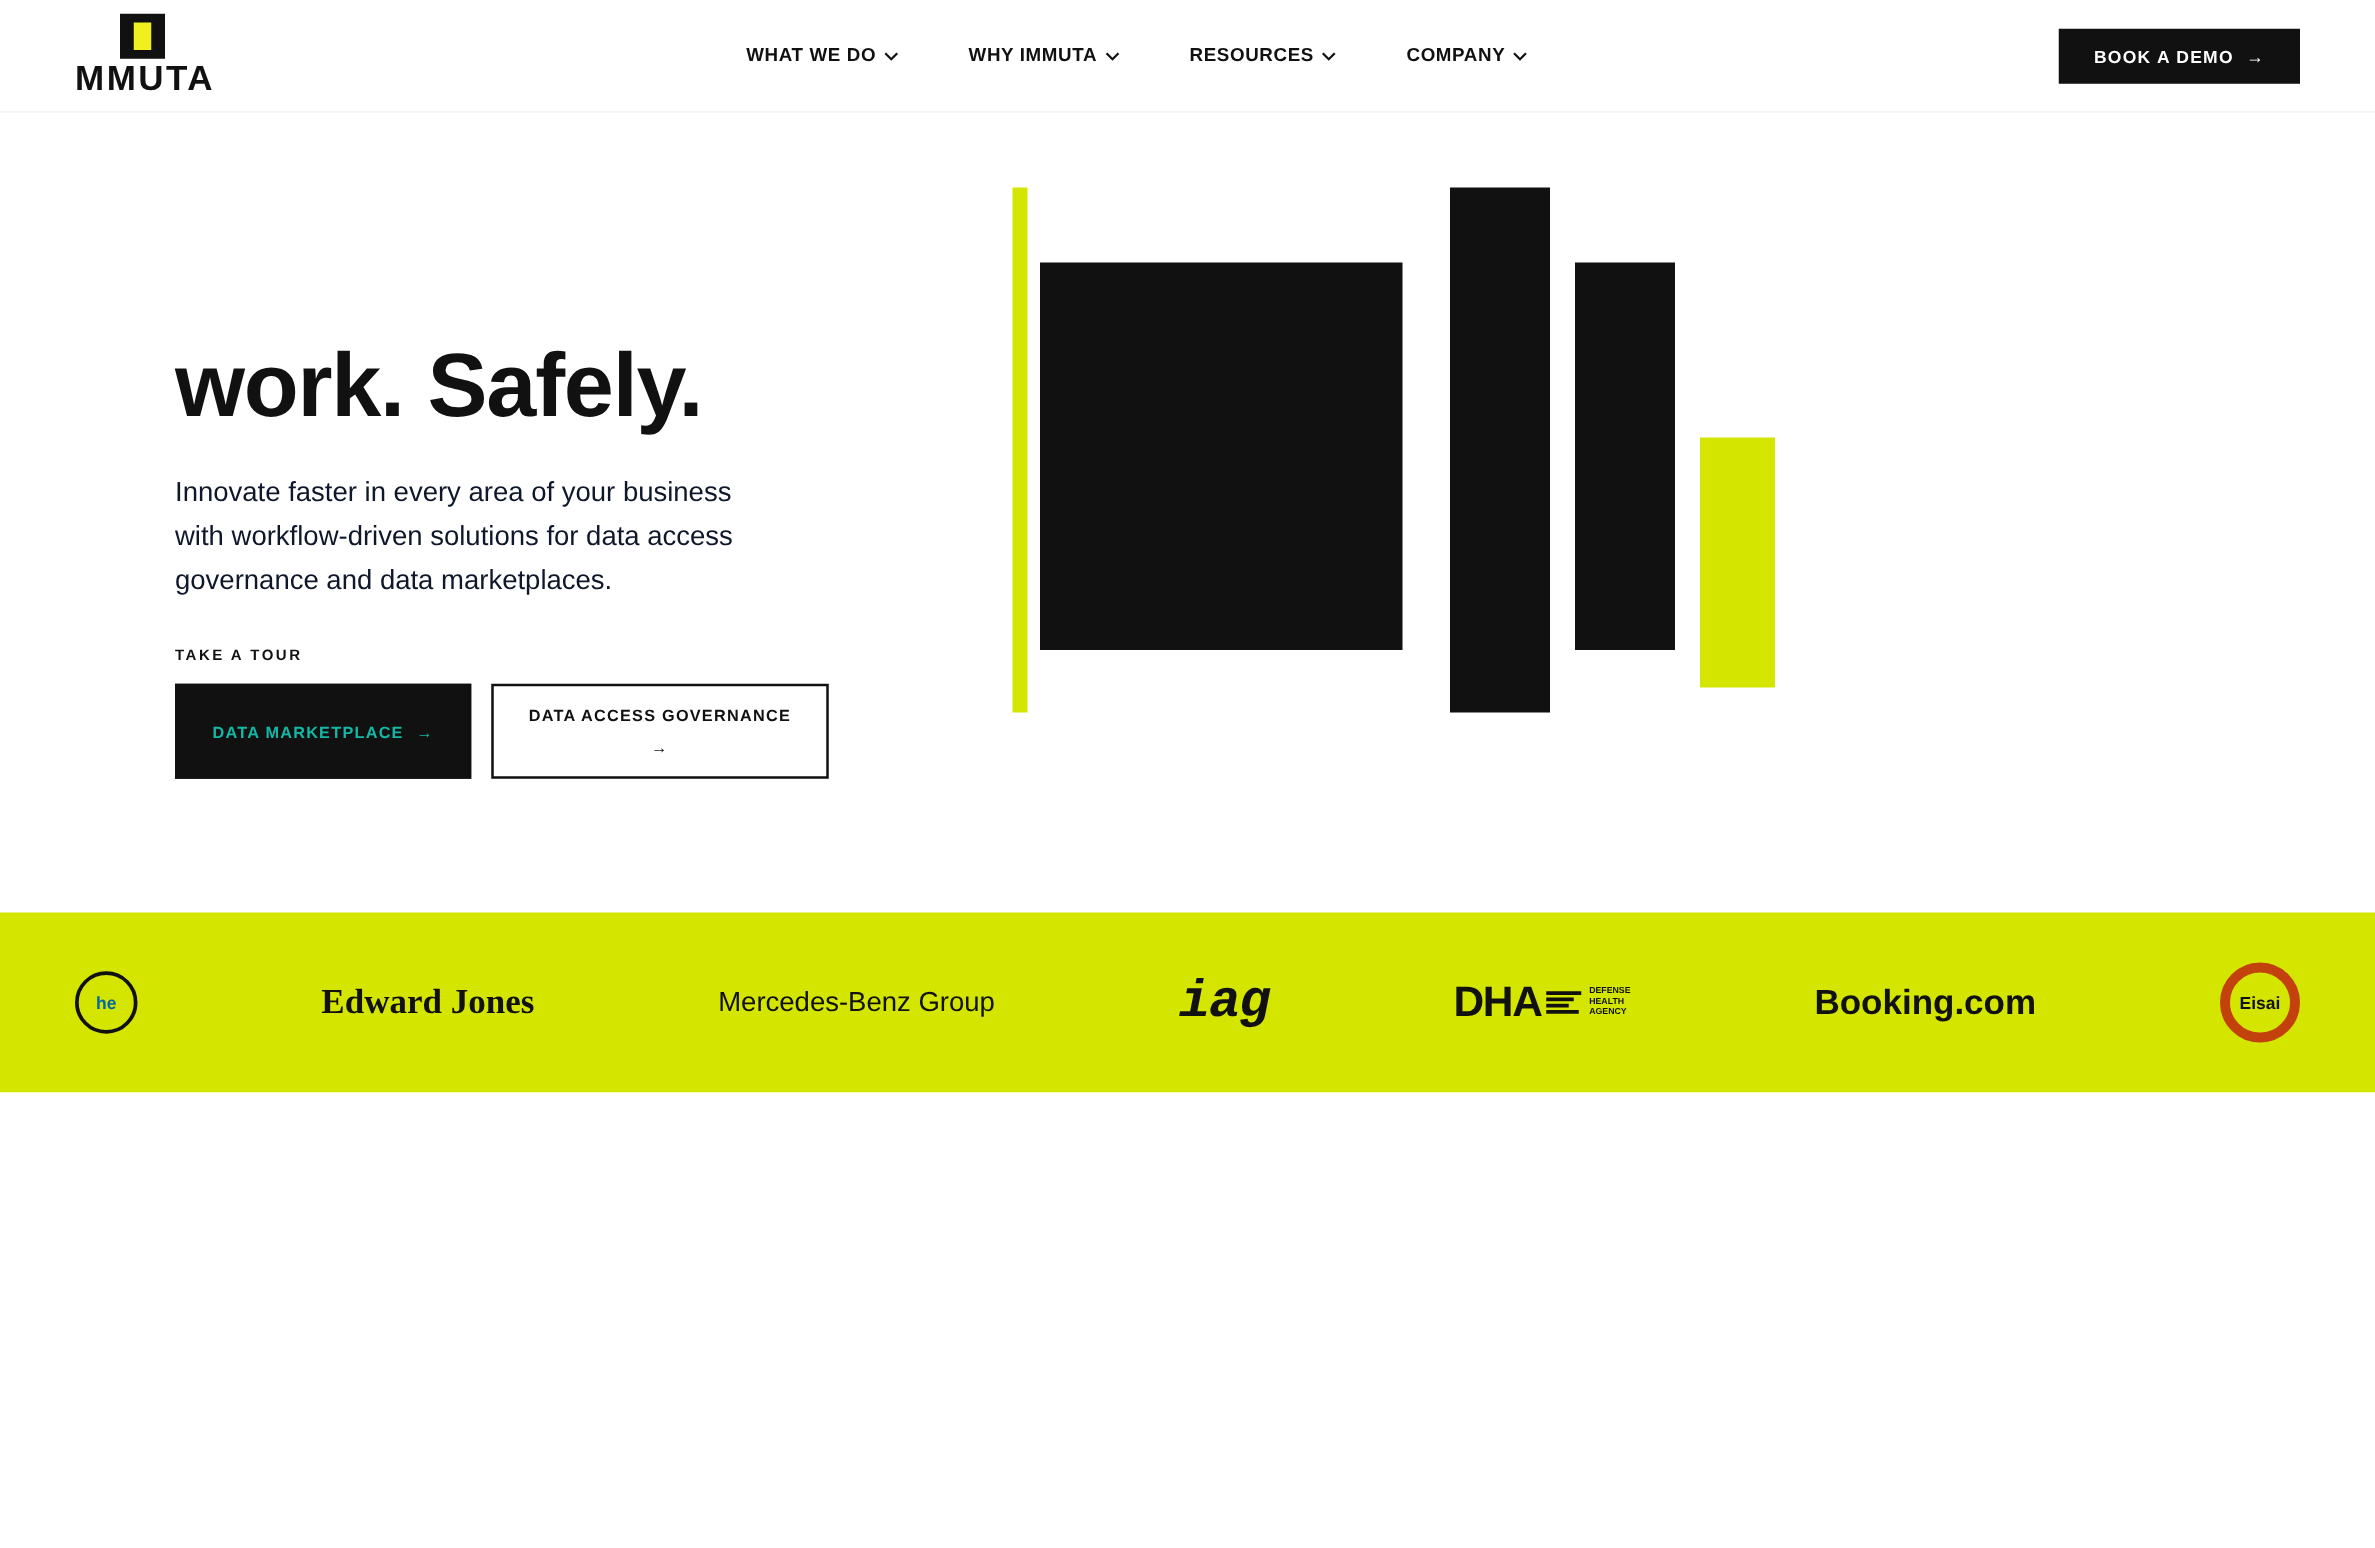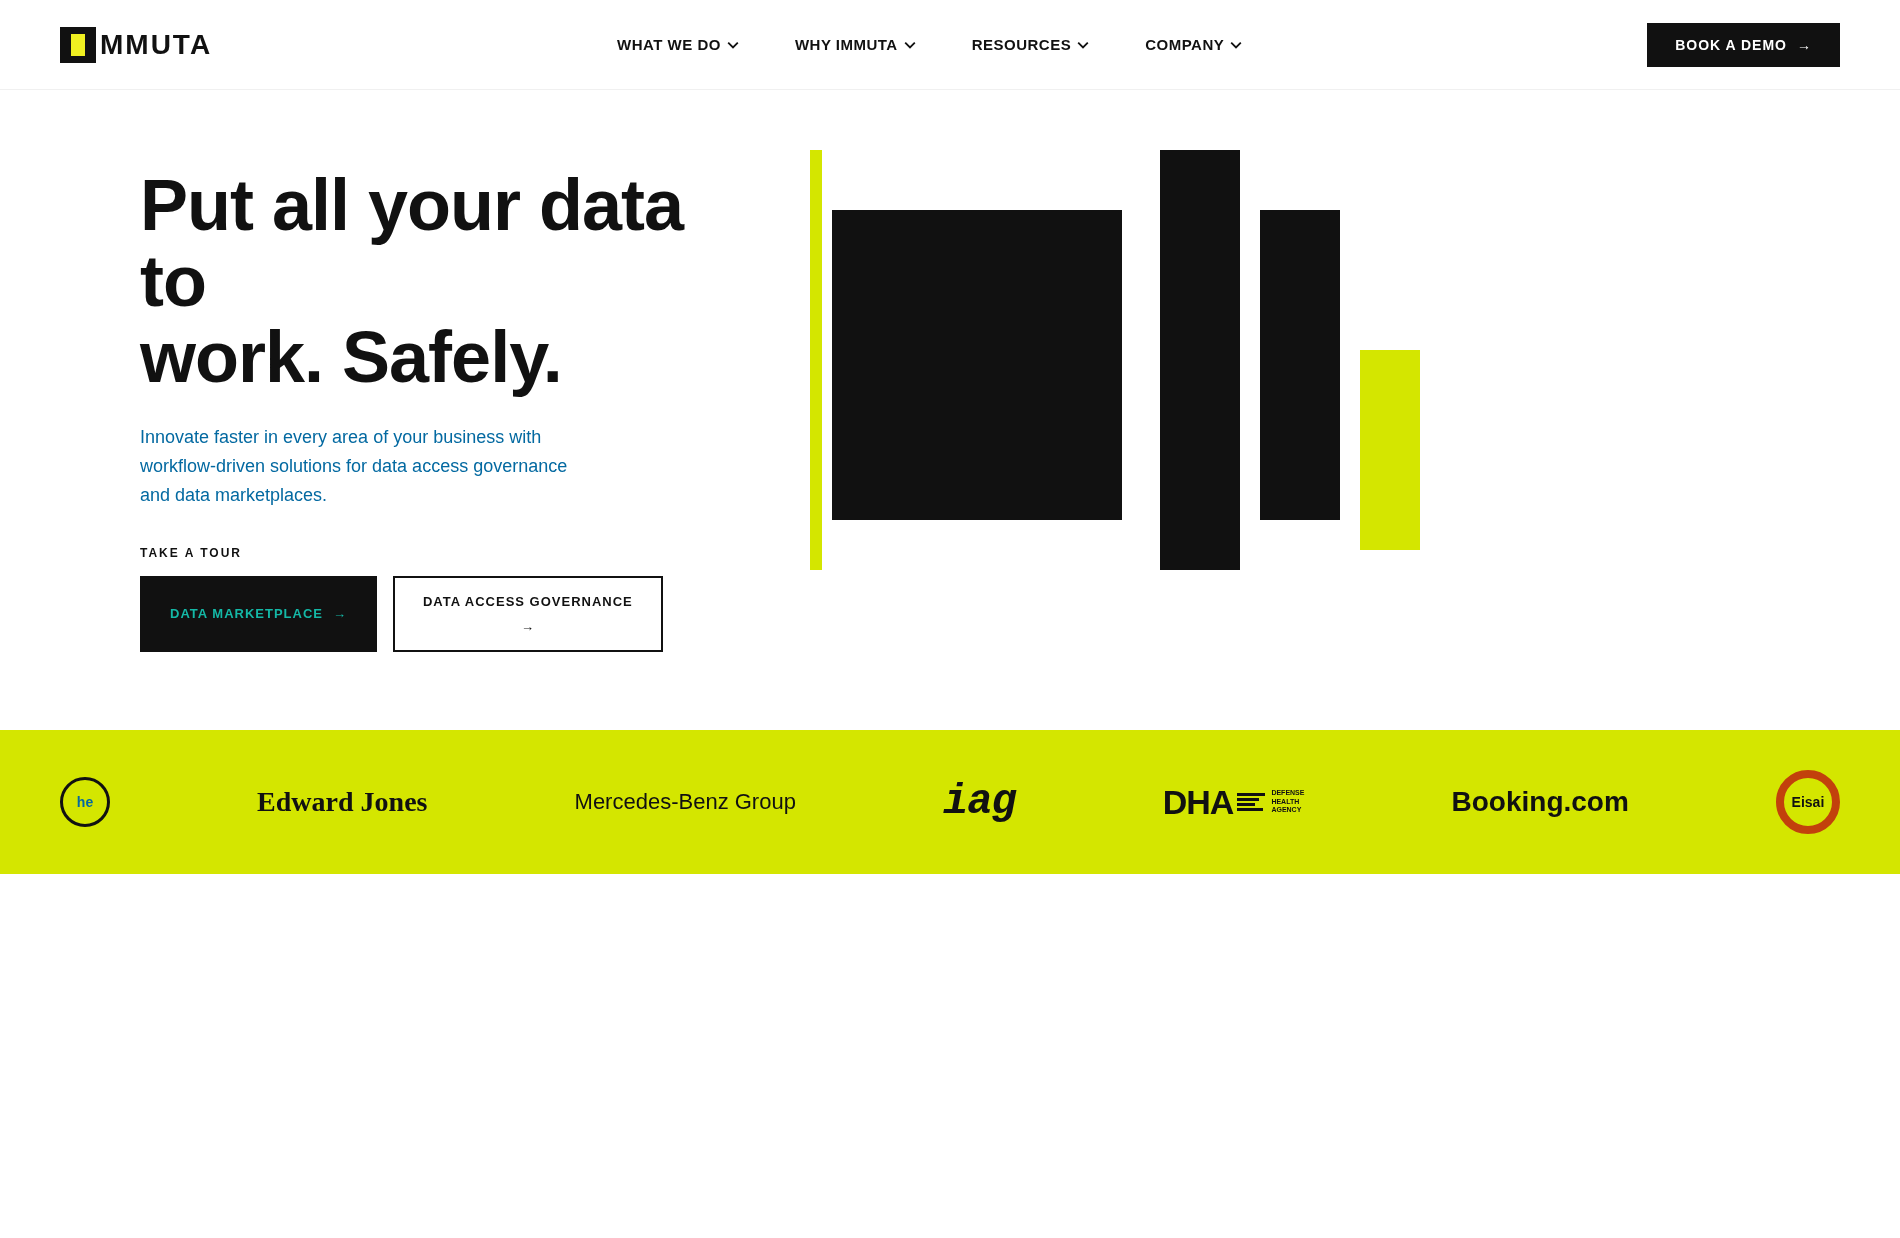--- a/index.html
+++ b/index.html
@@ -25,20 +25,21 @@
       background: #ffffff;
       border-bottom: 1px solid #f0f0f0;
       position: relative;
       z-index: 10;
     }
 
     .logo-wrap {
       display: flex;
       align-items: center;
       gap: 0;
+      flex-direction: column;
     }
 
     .logo-icon {
       width: 36px;
       height: 36px;
       background: #111;
       display: flex;
       align-items: center;
       justify-content: center;
       margin-right: 4px;
@@ -122,22 +123,22 @@
     .hero-heading {
       font-size: 72px;
       font-weight: 900;
       line-height: 1.05;
       color: #111;
       letter-spacing: -1px;
       margin-bottom: 28px;
     }
 
     .hero-sub {
-      font-size: 18px;
-      color: #0369a1;
+      font-size: 22px;
+      color: #0f172a;
       line-height: 1.6;
       max-width: 460px;
       margin-bottom: 36px;
     }
 
     .take-a-tour {
       font-size: 12px;
       font-weight: 700;
       letter-spacing: 2px;
       text-transform: uppercase;
@@ -358,21 +359,21 @@
 
   <button class="nav-cta">
     <span>BOOK A DEMO</span>
     <span>→</span>
   </button>
 </nav>
 
 <section class="hero">
   <div class="hero-left">
     <h1 class="hero-heading">
-      <span>Put all your data to</span><br>
+      <br>
       <span>work. Safely.</span>
     </h1>
     <p class="hero-sub">Innovate faster in every area of your business with workflow-driven solutions for data access governance and data marketplaces.</p>
     <p class="take-a-tour">TAKE A TOUR</p>
     <div class="hero-buttons">
       <button class="btn-primary">
         <span>DATA MARKETPLACE</span>
         <span>→</span>
       </button>
       <button class="btn-secondary">

